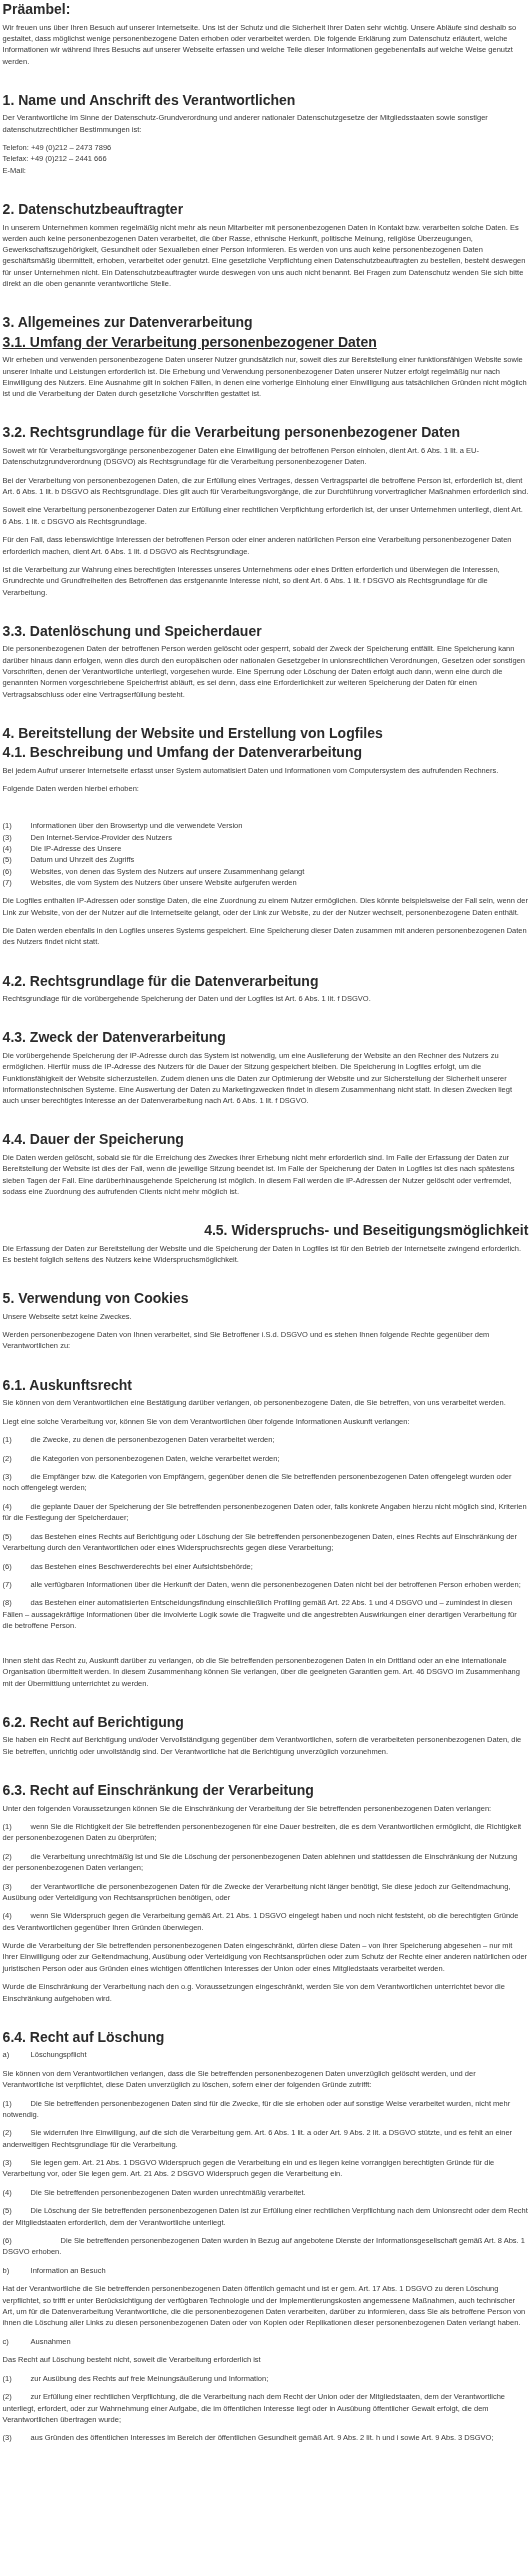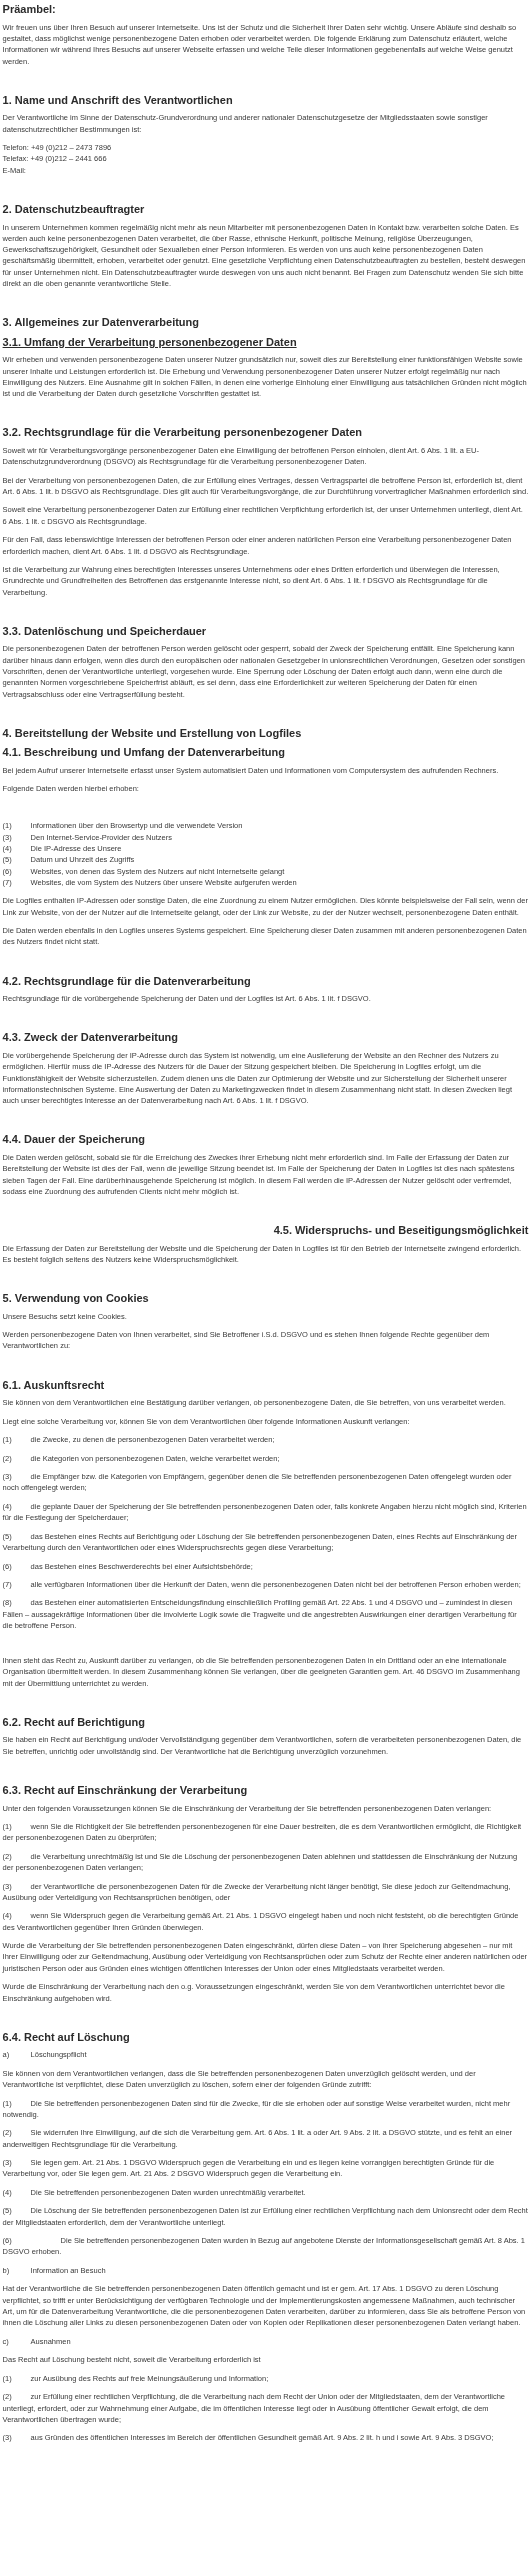--- a/index.html
+++ b/index.html
@@ -18,21 +18,21 @@
     width: 532px;
     box-sizing: border-box;
     padding: 2.1px 3.6px 12.4px 2.6px;
     background: #ffffff;
   }
   .doc p.block {
     margin: 0 0 7.2px 0;
   }
   .doc .heading {
     font-weight: bold;
-    font-size: 11px;
+    font-size: 14px;
     color: #2b2b2b;
     margin: 28px 0 6.2px 0;
   }
   .doc .heading.first {
     margin-top: 2.1px;
   }
   .doc .heading + .heading {
     margin-top: 8.2px;
   }
   .item-num {
@@ -81,35 +81,35 @@
       <div class="heading" style="color: rgb(43, 43, 43);">4. Bereitstellung der Website und Erstellung von Logfiles</div>
       <div class="heading" style="color: rgb(43, 43, 43);">4.1. Beschreibung und Umfang der Datenverarbeitung</div>
       <p class="block">Bei jedem Aufruf unserer Internetseite erfasst unser System automatisiert Daten und Informationen vom Computersystem des aufrufenden Rechners.</p>
       <p class="block">Folgende Daten werden hierbei erhoben:</p>
       <div class="spacer" style="height: 18.5px;"></div>
       <div class="tight-list">
         <div class="tight-row"><span class="item-num">(1)</span><span>Informationen über den Browsertyp und die verwendete Version</span></div>
         <div class="tight-row"><span class="item-num">(3)</span><span>Den Internet-Service-Provider des Nutzers</span></div>
         <div class="tight-row"><span class="item-num">(4)</span><span>Die IP-Adresse des Unsere</span></div>
         <div class="tight-row"><span class="item-num">(5)</span><span>Datum und Uhrzeit des Zugriffs</span></div>
-        <div class="tight-row"><span class="item-num">(6)</span><span>Websites, von denen das System des Nutzers auf nicht Internetseite gelangt</span></div>
+        <div class="tight-row"><span class="item-num">(6)</span><span>Websites, von denen das System des Nutzers auf unsere Zusammenhang gelangt</span></div>
         <div class="tight-row"><span class="item-num">(7)</span><span>Websites, die vom System des Nutzers über unsere Website aufgerufen werden</span></div>
       </div>
       <p class="block">Die Logfiles enthalten IP-Adressen oder sonstige Daten, die eine Zuordnung zu einem Nutzer ermöglichen. Dies könnte beispielsweise der Fall sein, wenn der Link zur Website, von der der Nutzer auf die Internetseite gelangt, oder der Link zur Website, zu der der Nutzer wechselt, personenbezogene Daten enthält.</p>
       <p class="block">Die Daten werden ebenfalls in den Logfiles unseres Systems gespeichert. Eine Speicherung dieser Daten zusammen mit anderen personenbezogenen Daten des Nutzers findet nicht statt.</p>
       <div class="heading" style="color: rgb(43, 43, 43);">4.2. Rechtsgrundlage für die Datenverarbeitung</div>
       <p class="block">Rechtsgrundlage für die vorübergehende Speicherung der Daten und der Logfiles ist Art. 6 Abs. 1 lit. f DSGVO.</p>
       <div class="heading" style="color: rgb(43, 43, 43);">4.3. Zweck der Datenverarbeitung</div>
       <p class="block">Die vorübergehende Speicherung der IP-Adresse durch das System ist notwendig, um eine Auslieferung der Website an den Rechner des Nutzers zu ermöglichen. Hierfür muss die IP-Adresse des Nutzers für die Dauer der Sitzung gespeichert bleiben. Die Speicherung in Logfiles erfolgt, um die Funktionsfähigkeit der Website sicherzustellen. Zudem dienen uns die Daten zur Optimierung der Website und zur Sicherstellung der Sicherheit unserer informationstechnischen Systeme. Eine Auswertung der Daten zu Marketingzwecken findet in diesem Zusammenhang nicht statt. In diesen Zwecken liegt auch unser berechtigtes Interesse an der Datenverarbeitung nach Art. 6 Abs. 1 lit. f DSGVO.</p>
       <div class="heading" style="color: rgb(43, 43, 43);">4.4. Dauer der Speicherung</div>
       <p class="block">Die Daten werden gelöscht, sobald sie für die Erreichung des Zweckes ihrer Erhebung nicht mehr erforderlich sind. Im Falle der Erfassung der Daten zur Bereitstellung der Website ist dies der Fall, wenn die jeweilige Sitzung beendet ist. Im Falle der Speicherung der Daten in Logfiles ist dies nach spätestens sieben Tagen der Fall. Eine darüberhinausgehende Speicherung ist möglich. In diesem Fall werden die IP-Adressen der Nutzer gelöscht oder verfremdet, sodass eine Zuordnung des aufrufenden Clients nicht mehr möglich ist.</p>
       <div class="heading" style="color: rgb(43, 43, 43); text-align: right;">4.5. Widerspruchs- und Beseitigungsmöglichkeit</div>
       <p class="block">Die Erfassung der Daten zur Bereitstellung der Website und die Speicherung der Daten in Logfiles ist für den Betrieb der Internetseite zwingend erforderlich. Es besteht folglich seitens des Nutzers keine Widerspruchsmöglichkeit.</p>
       <div class="heading" style="color: rgb(43, 43, 43);">5. Verwendung von Cookies</div>
-      <p class="block">Unsere Besuchs setzt keine Cookies.</p>
+      <p class="block">Unsere Webseite setzt keine Zweckes.</p>
       <p class="block">Werden personenbezogene Daten von Ihnen verarbeitet, sind Sie Betroffener i.S.d. DSGVO und es stehen Ihnen folgende Rechte gegenüber dem Verantwortlichen zu:</p>
       <div class="heading" style="color: rgb(43, 43, 43);">6.1. Auskunftsrecht</div>
       <p class="block">Sie können von dem Verantwortlichen eine Bestätigung darüber verlangen, ob personenbezogene Daten, die Sie betreffen, von uns verarbeitet werden.</p>
       <p class="block">Liegt eine solche Verarbeitung vor, können Sie von dem Verantwortlichen über folgende Informationen Auskunft verlangen:</p>
       <p class="block"><span class="item-num">(1)</span><span>die Zwecke, zu denen die personenbezogenen Daten verarbeitet werden;</span></p>
       <p class="block"><span class="item-num">(2)</span><span>die Kategorien von personenbezogenen Daten, welche verarbeitet werden;</span></p>
       <p class="block"><span class="item-num">(3)</span><span>die Empfänger bzw. die Kategorien von Empfängern, gegenüber denen die Sie betreffenden personenbezogenen Daten offengelegt wurden oder noch offengelegt werden;</span></p>
       <p class="block"><span class="item-num">(4)</span><span>die geplante Dauer der Speicherung der Sie betreffenden personenbezogenen Daten oder, falls konkrete Angaben hierzu nicht möglich sind, Kriterien für die Festlegung der Speicherdauer;</span></p>
       <p class="block"><span class="item-num">(5)</span><span>das Bestehen eines Rechts auf Berichtigung oder Löschung der Sie betreffenden personenbezogenen Daten, eines Rechts auf Einschränkung der Verarbeitung durch den Verantwortlichen oder eines Widerspruchsrechts gegen diese Verarbeitung;</span></p>
       <p class="block"><span class="item-num">(6)</span><span>das Bestehen eines Beschwerderechts bei einer Aufsichtsbehörde;</span></p>

